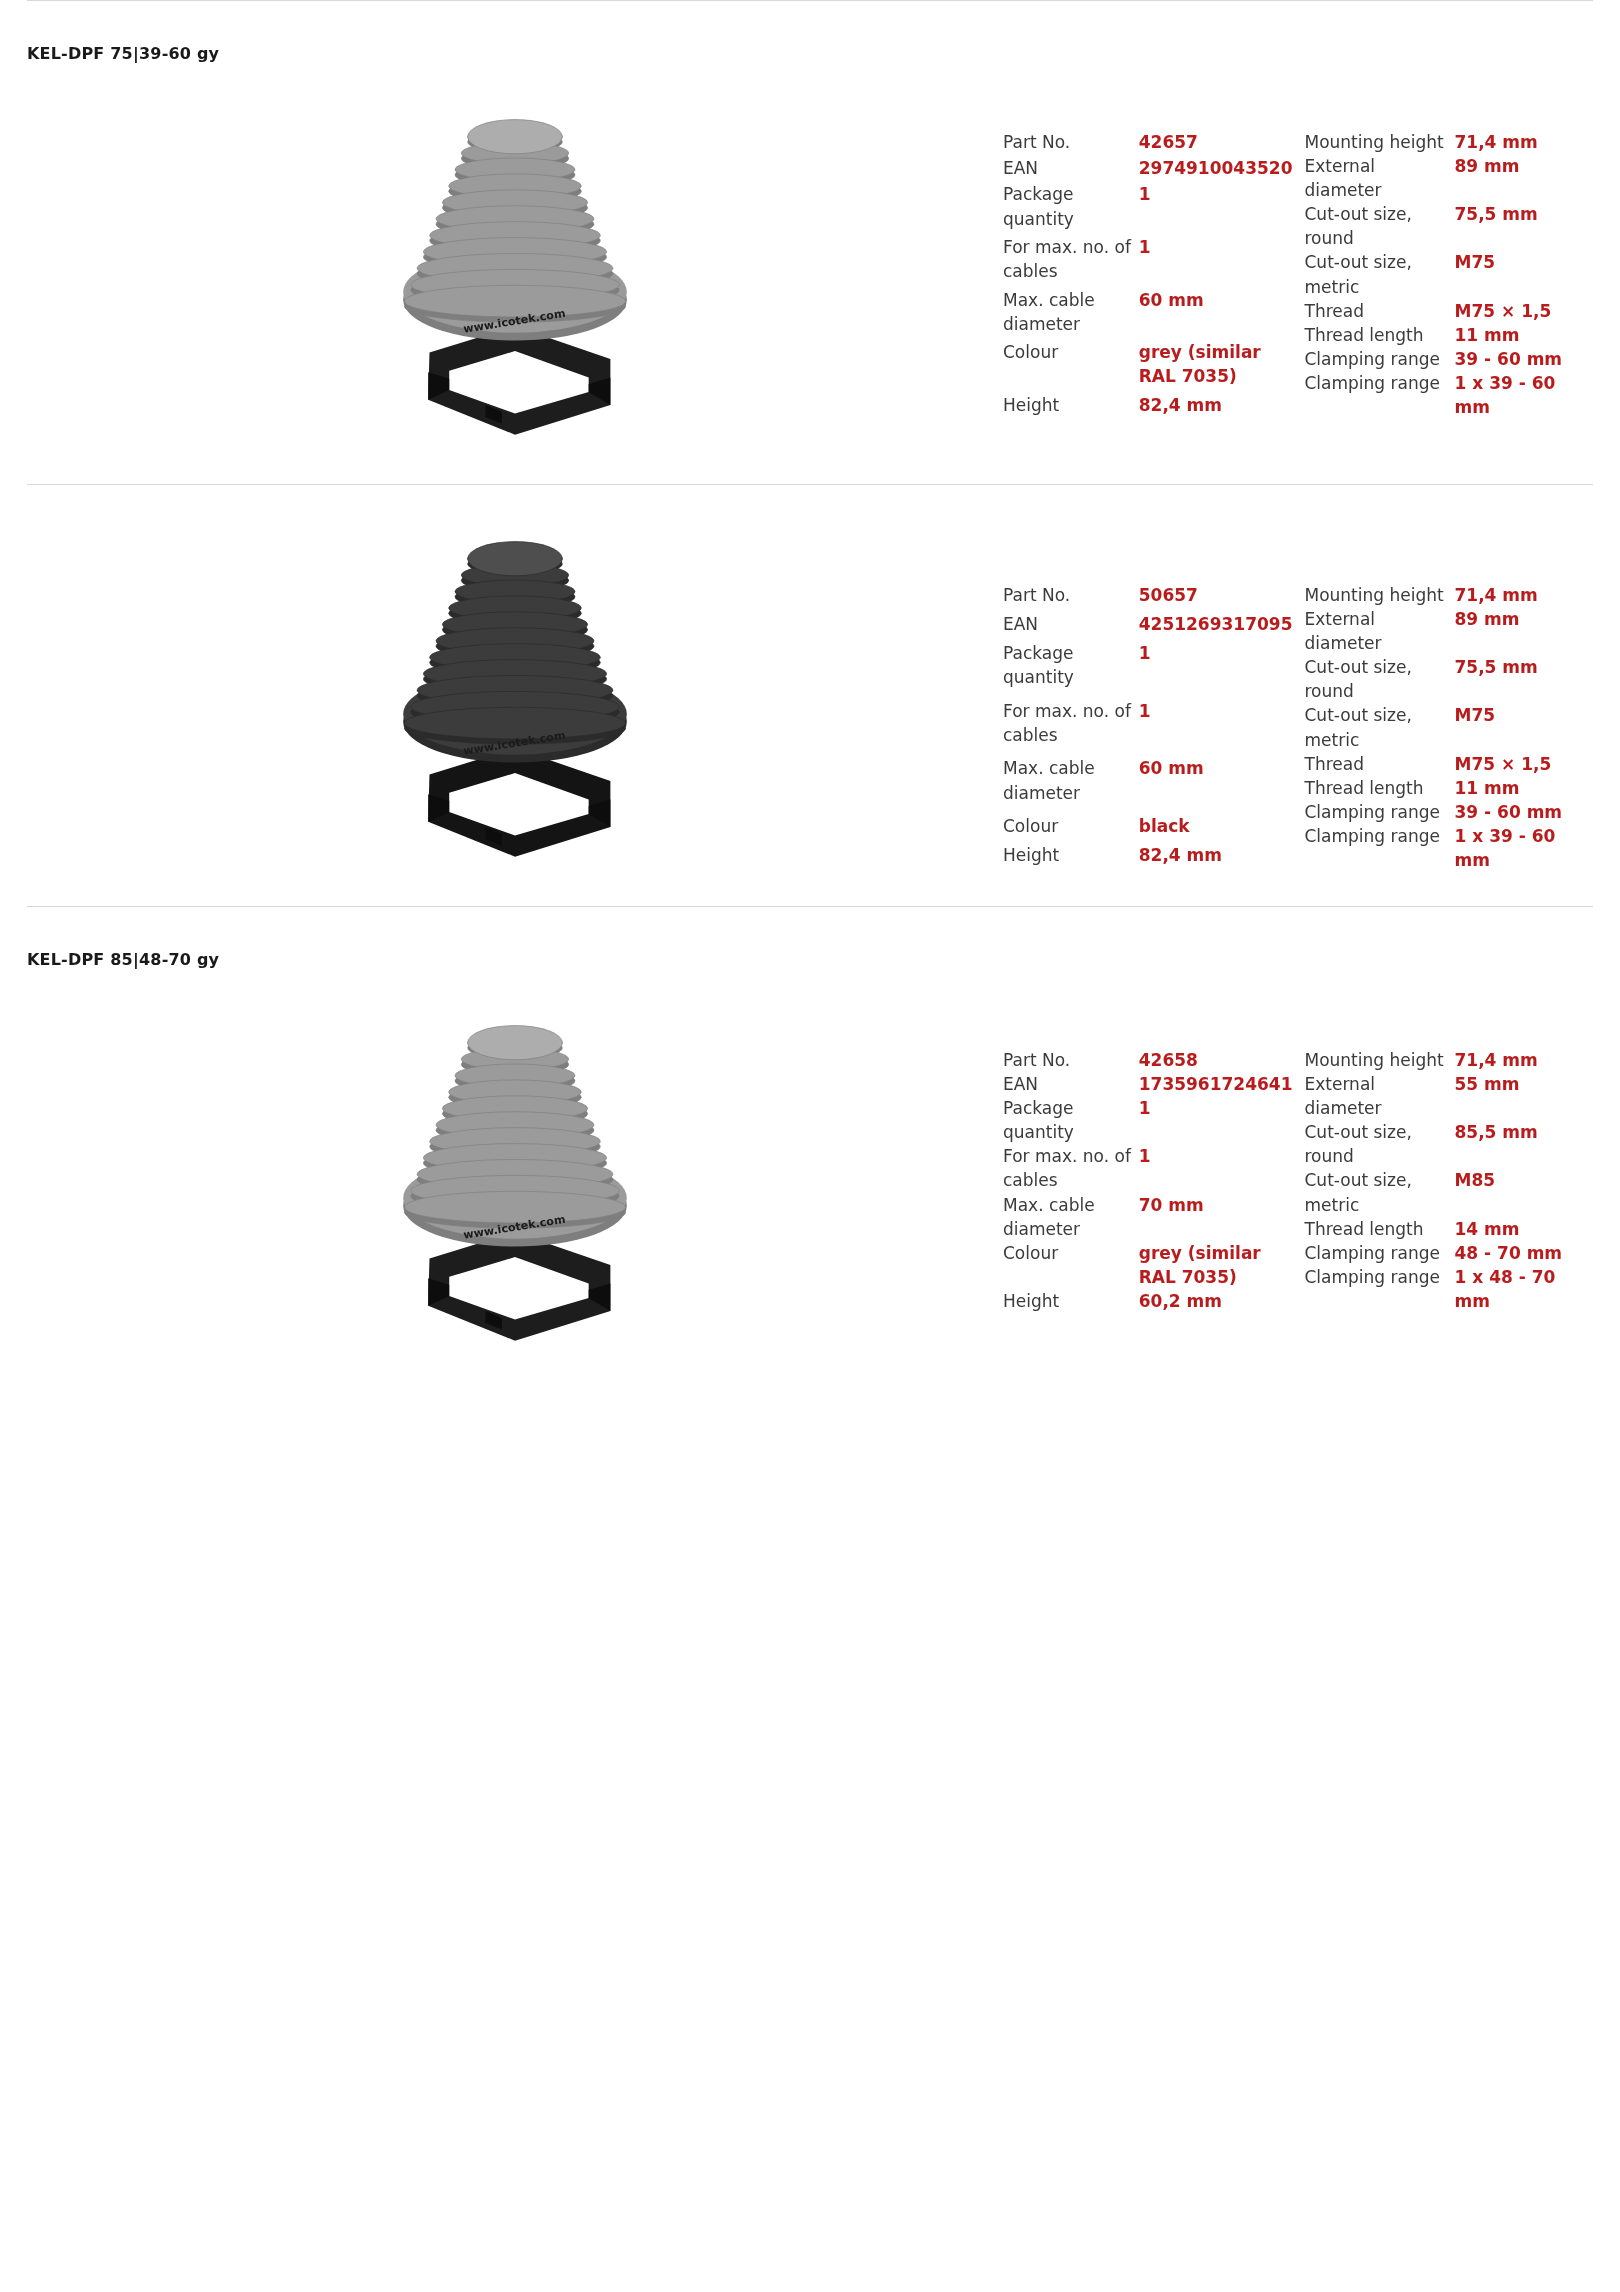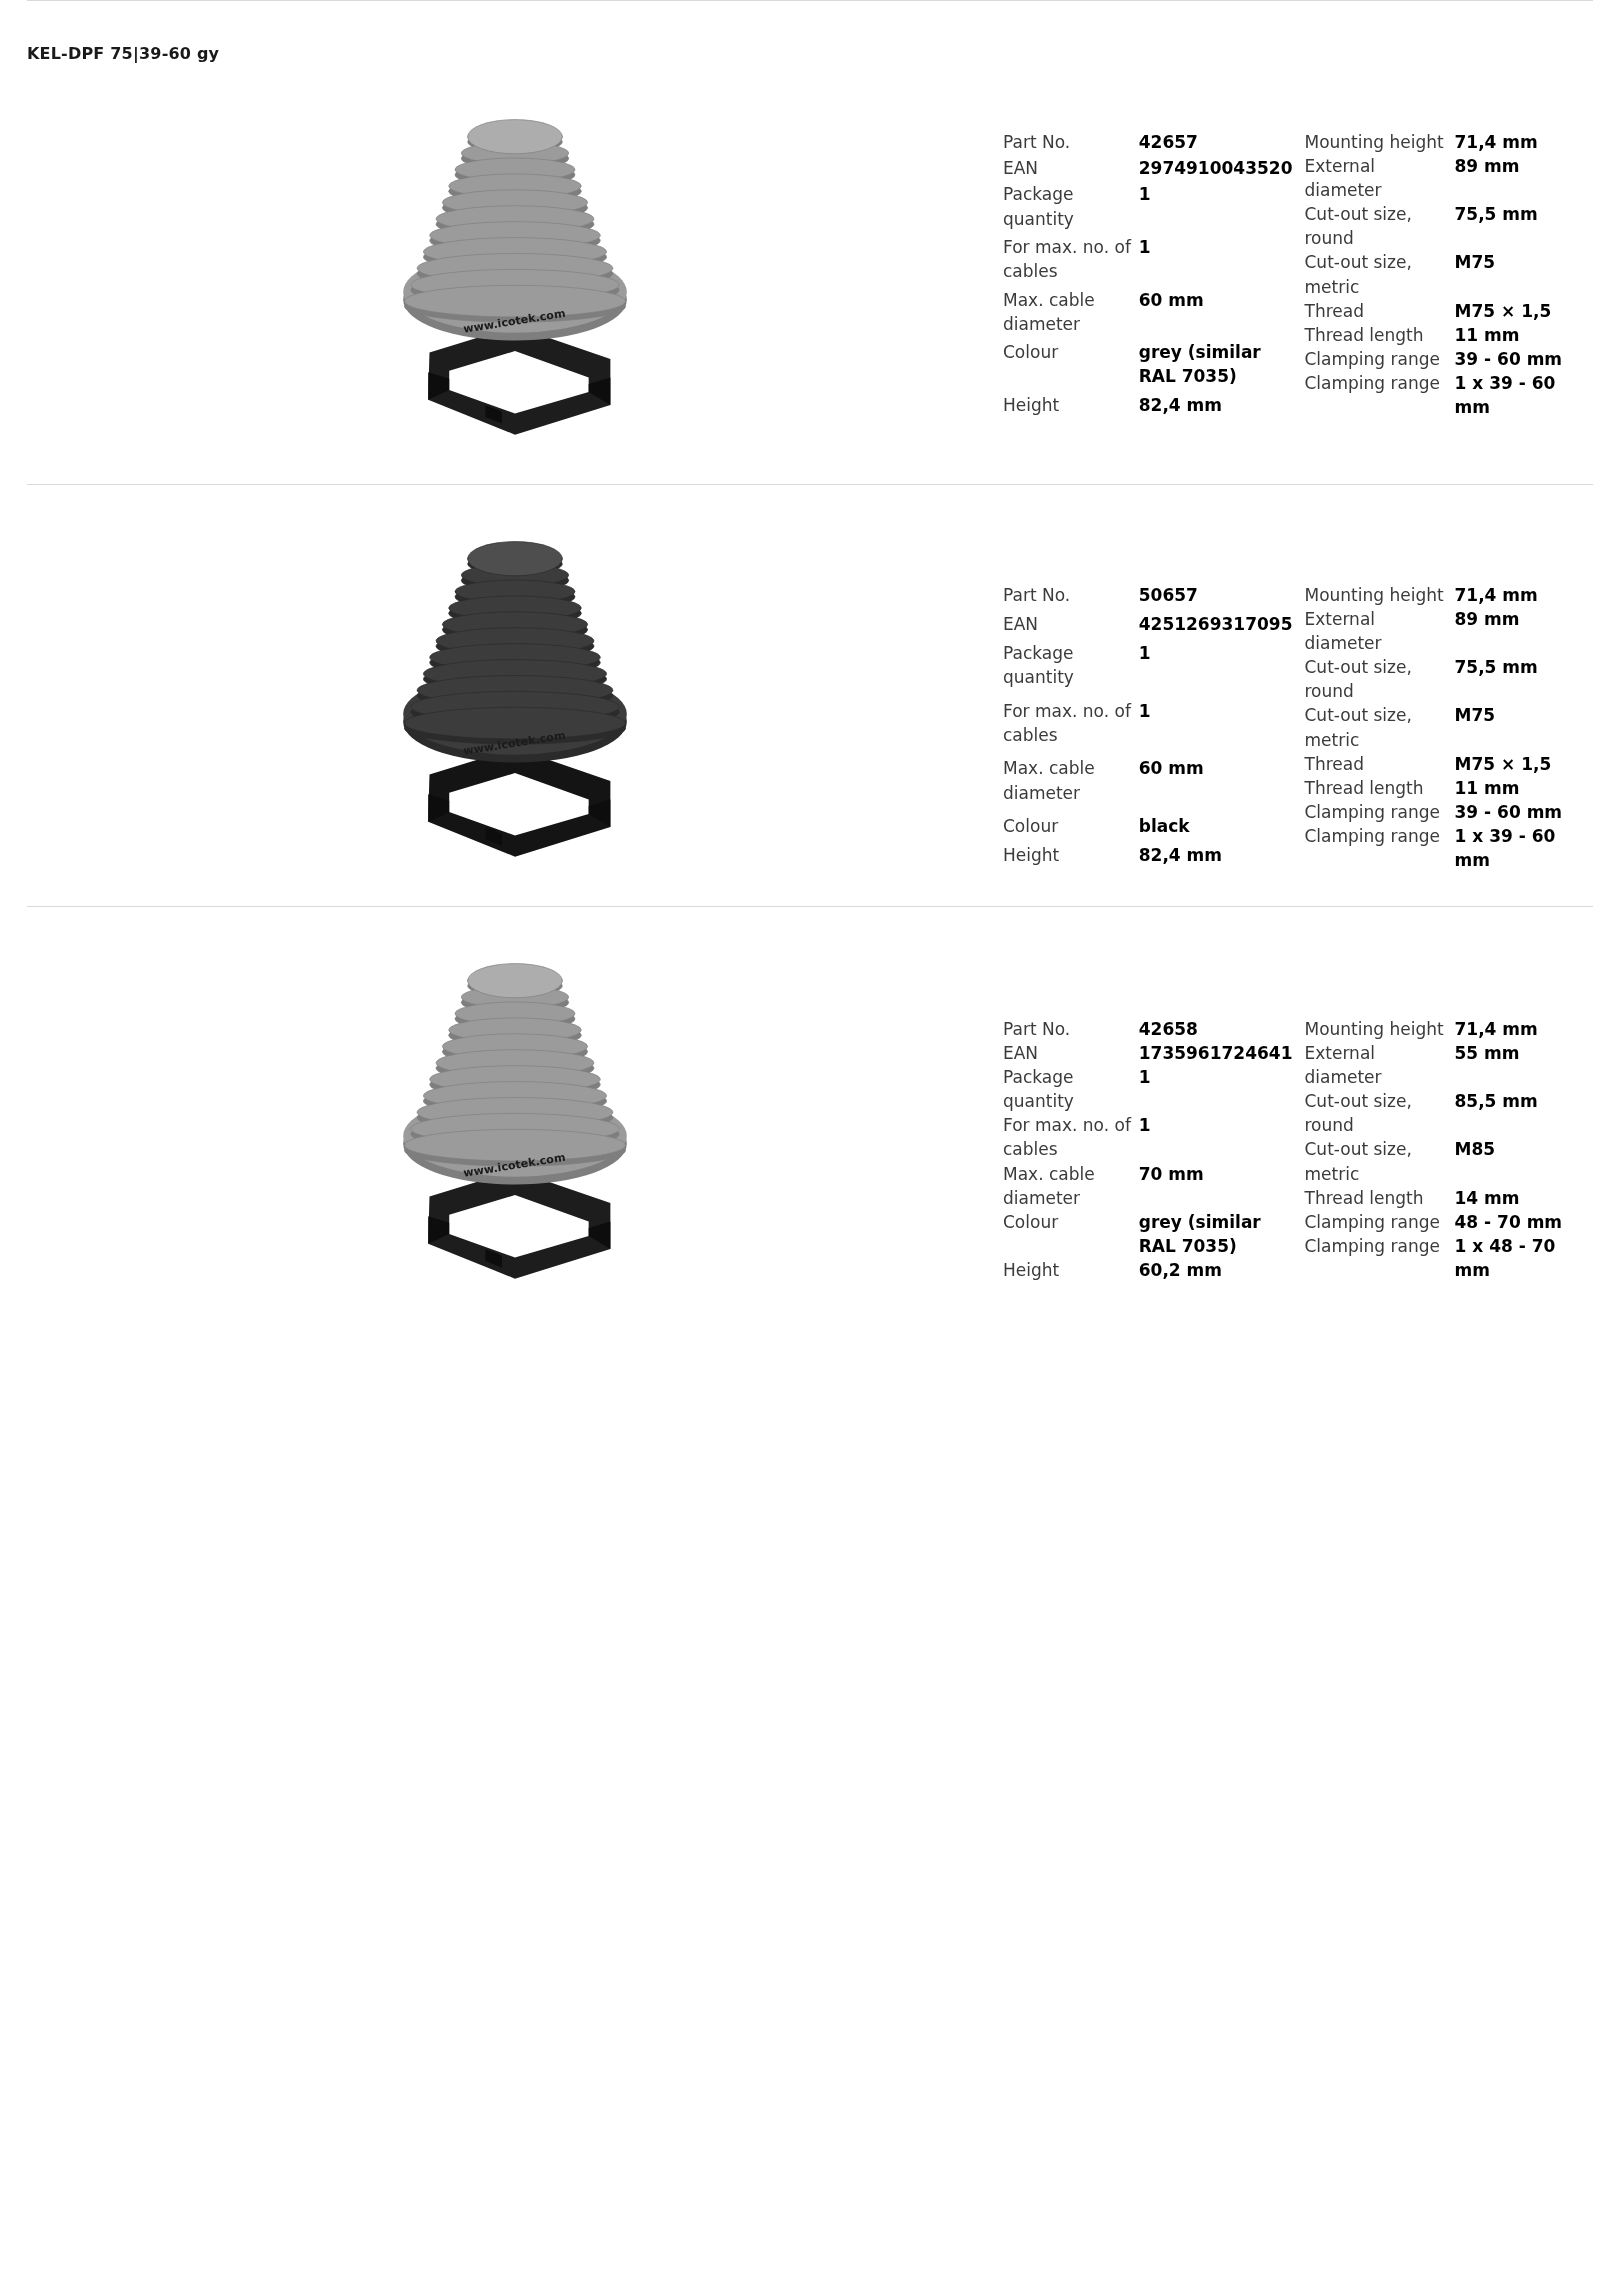--- a/index.html
+++ b/index.html
@@ -69,21 +69,21 @@
     vertical-align: top;
     padding: 0 0 0 0;
   }
   .spec-label {
     color: #3b3b3b;
     width: 150px;
     padding-right: 5.4px;
     font-weight: normal;
   }
   .spec-value {
-    color: #000000;
+    color: #b91c1c;
     font-weight: bold;
   }
   
   .illus { display:block; }
   .wm {
     font-family: "DejaVu Sans", sans-serif;
     font-size: 17px;
     font-weight: bold;
     fill: #1b1b1b;
   }
@@ -320,20 +320,21 @@
               <div class="spec-value">1 x 39 - 60 mm</div>
             </div>
           </div>
       </div>
     </div>
   </div>
 
   <div class="product">
     <div class="product-inner">
       <div class="left-col">
+        <div class="title">KEL-DPF 85|48-70 gy</div>
         <div class="img-wrap">
   <svg class="illus" width="502" height="421" viewBox="0 0 500 640" xmlns="http://www.w3.org/2000/svg">
 
     <g>
       <path d="M120 440 L250 400 L395 450 L395 520 L250 565 L118 512 Z" fill="#1d1d1d"></path>
       <path d="M150 468 L250 438 L362 478 L362 500 L250 533 L150 497 Z" fill="#ffffff"></path>
       <path d="M118 512 L118 470 L150 480 L150 497 Z" fill="#0d0d0d"></path>
       <path d="M395 520 L395 478 L362 488 L362 500 Z" fill="#0d0d0d"></path>
       <path d="M205 520 L230 530 L230 548 L205 538 Z" fill="#0d0d0d"></path>
     </g>

